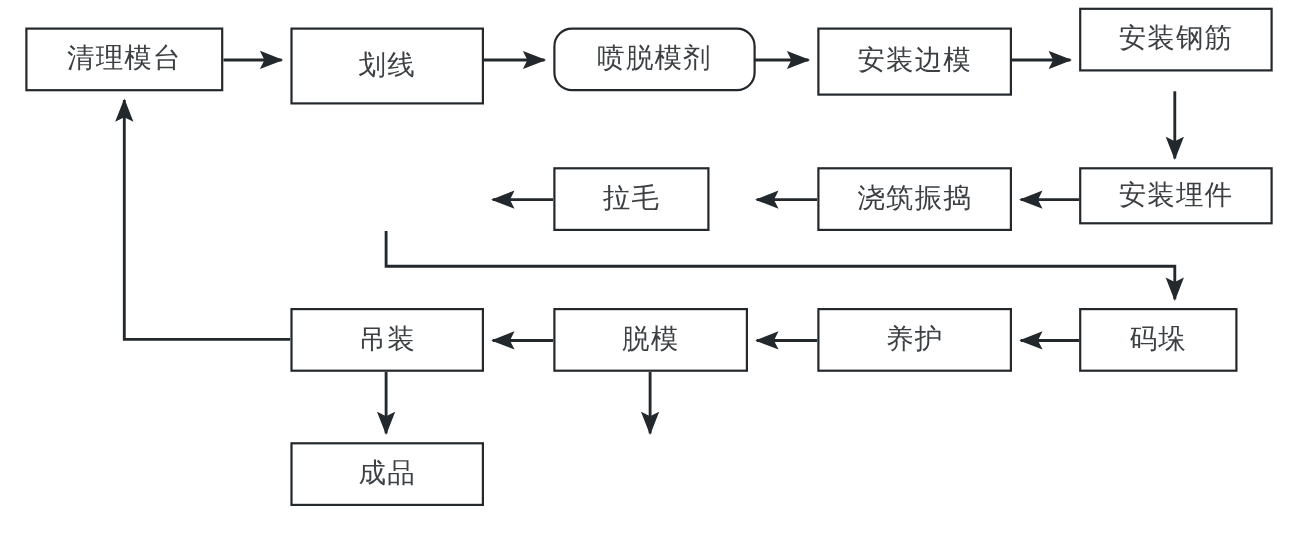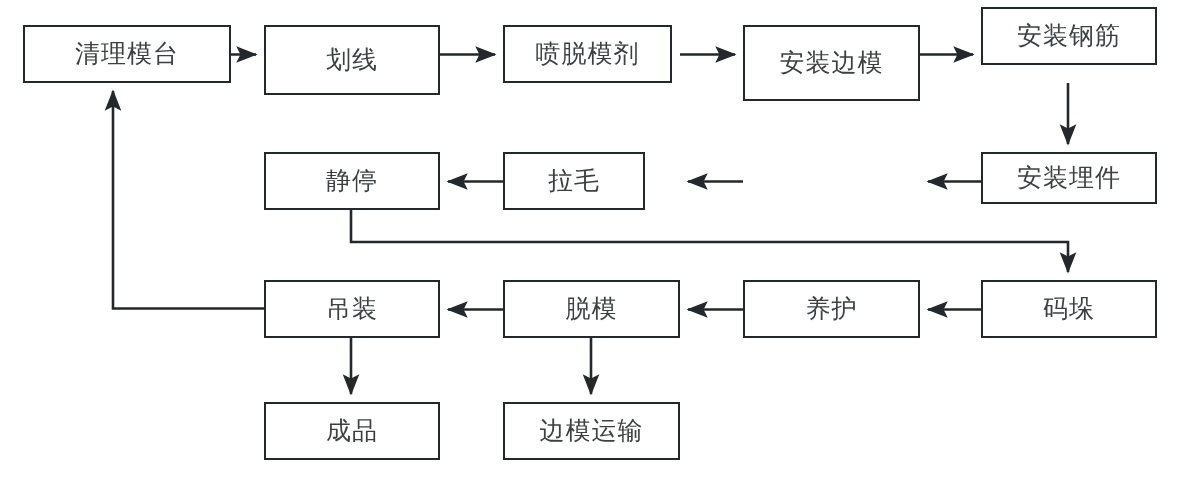--- a/index.html
+++ b/index.html
@@ -75,70 +75,67 @@
       <path d="M743,309.5 L688,309.5" marker-end="url(#arrowhead)"></path>
       <path d="M503,309.5 L448,309.5" marker-end="url(#arrowhead)"></path>
 
       <path d="M351,338 L351,394" marker-end="url(#arrowhead)"></path>
       <path d="M591,338 L591,394" marker-end="url(#arrowhead)"></path>
 
       <path d="M264,308.5 L113,308.5 L113,91" marker-end="url(#arrowhead)"></path>
     </g>
   </svg>
 
-  <div class="node" style="left:23px; top:25px; width:208px; height:58px;">
+  <div class="node" style="left:23px; top:25px; width:180px; height:58px;">
     <span class="node-label">清理模台</span>
   </div>
 
   <div class="node" style="left:264px; top:25px; width:176px; height:70px;">
     <span class="node-label">划线</span>
   </div>
 
-  <div class="node" style="left:503px; top:25px; width:169px; height:58px;">
+  <div class="node" style="left:503px; top:25px; width:184px; height:58px;border-radius:17px;">
     <span class="node-label">喷脱模剂</span>
   </div>
 
-  <div class="node" style="left:743px; top:25px; width:177px; height:76px;">
+  <div class="node" style="left:743px; top:25px; width:177px; height:62px;">
     <span class="node-label">安装边模</span>
   </div>
 
   <div class="node" style="left:981px; top:7px; width:176px; height:58px;">
     <span class="node-label">安装钢筋</span>
   </div>
 
   <div class="node" style="left:981px; top:152px; width:176px; height:52px;">
     <span class="node-label">安装埋件</span>
   </div>
 
+  <div class="node" style="left:743px; top:152px; width:177px; height:58px;">
+    <span class="node-label">浇筑振捣</span>
+  </div>
 
   <div class="node" style="left:503px; top:152px; width:142px; height:58px;">
     <span class="node-label">拉毛</span>
   </div>
 
-  <div class="node" style="left:264px; top:152px; width:176px; height:58px;">
-    <span class="node-label">静停</span>
-  </div>
 
-  <div class="node" style="left:981px; top:280px; width:176px; height:58px;">
+  <div class="node" style="left:981px; top:280px; width:144px; height:58px;">
     <span class="node-label">码垛</span>
   </div>
 
   <div class="node" style="left:743px; top:280px; width:177px; height:58px;">
     <span class="node-label">养护</span>
   </div>
 
   <div class="node" style="left:503px; top:280px; width:177px; height:58px;">
     <span class="node-label">脱模</span>
   </div>
 
   <div class="node" style="left:264px; top:280px; width:176px; height:58px;">
     <span class="node-label">吊装</span>
   </div>
 
   <div class="node" style="left:264px; top:402px; width:176px; height:58px;">
     <span class="node-label">成品</span>
   </div>
 
-  <div class="node" style="left:503px; top:402px; width:177px; height:58px;">
-    <span class="node-label">边模运输</span>
-  </div>
 
 </div>
 
 </body></html>

